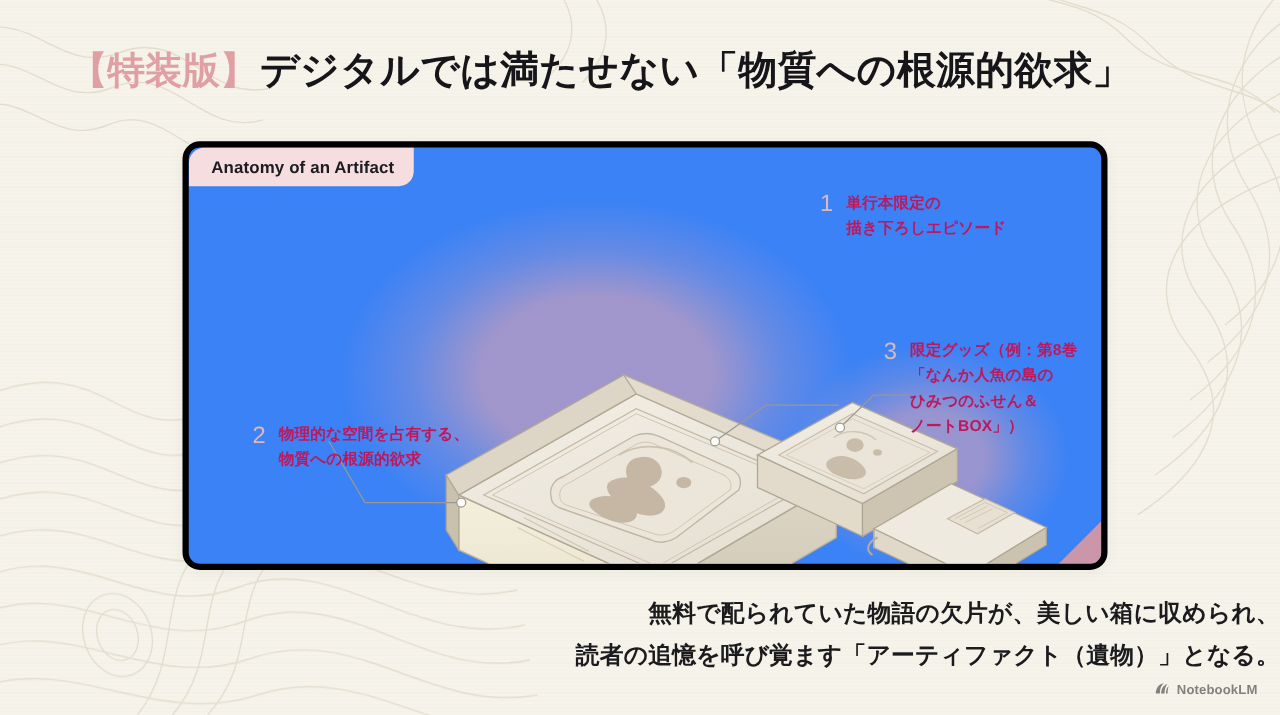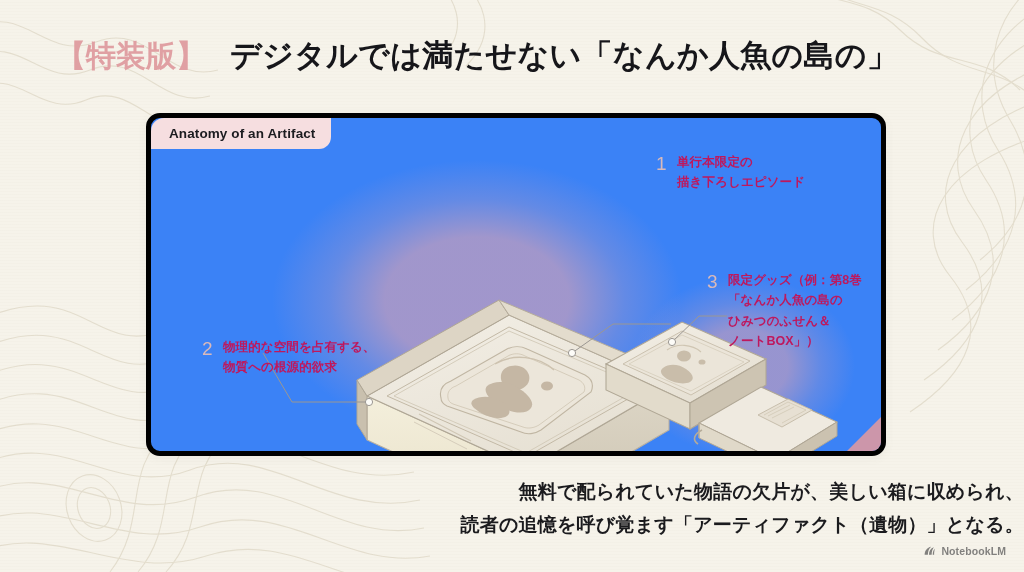--- a/index.html
+++ b/index.html
@@ -29,21 +29,20 @@
       repeating-linear-gradient(0deg, rgba(255,255,255,0.0) 0px, rgba(255,255,255,0.0) 2px, rgba(160,150,130,0.025) 2px, rgba(160,150,130,0.025) 3px);
     pointer-events:none;
   }
 
   
   #title-row {
     position:absolute;
     left:56px; top:40px;
     display:flex; align-items:baseline;
     white-space:nowrap;
-    gap:22px;
   }
   #title-badge {
     font-size:30px;
     font-weight:700;
     color:#e0a0a3;
     letter-spacing:0px;
     line-height:1;
   }
   #title-main {
     font-size:31px;
@@ -133,21 +132,21 @@
     color:#1b1b1e;
     line-height:1.72;
     white-space:pre-line;
     letter-spacing:0.2px;
   }
 
   
   #watermark {
     position:absolute;
     right:18px; bottom:14px;
-    display:flex; gap:5px;
+    display:flex; align-items:center; gap:5px;
     opacity:0.62;
   }
   #watermark-label {
     font-size:10.5px;
     font-weight:600;
     color:#3a3a3c;
     letter-spacing:0.1px;
   }
 </style>
 </head>
@@ -189,21 +188,21 @@
       <path d="M-30,92 C18,62 38,120 86,100 C134,80 154,140 202,126"></path>
 
       <path d="M420,-30 C460,-6 470,30 440,60"></path>
       <path d="M446,-30 C488,-4 498,34 466,66"></path>
     </g>
   </svg>
   <div id="bg-noise"></div>
 
   <div id="title-row">
     <span id="title-badge">【特装版】</span>
-    <span id="title-main">デジタルでは満たせない「なんか人魚の島の」</span>
+    <span id="title-main">デジタルでは満たせない「物質への根源的欲求」</span>
   </div>
 
   <div id="card">
 
     <div id="card-badge">Anatomy of an Artifact</div>
 
     <svg id="illus" viewBox="0 0 740 343">
       <defs>
         <radialGradient id="glowBook" cx="50%" cy="50%" r="50%">
           <stop offset="45%" stop-color="#f4a7a9" stop-opacity="0.55"></stop>

